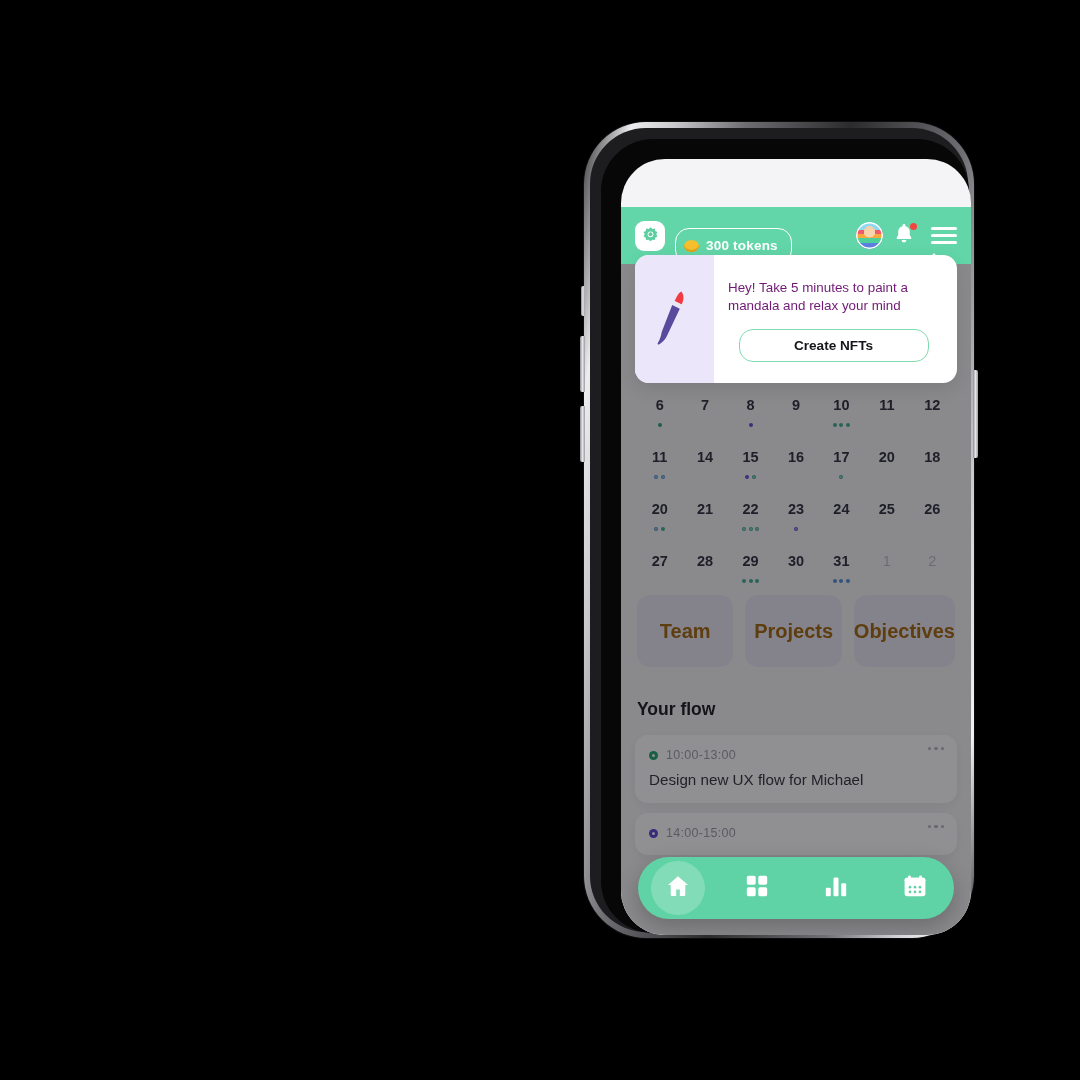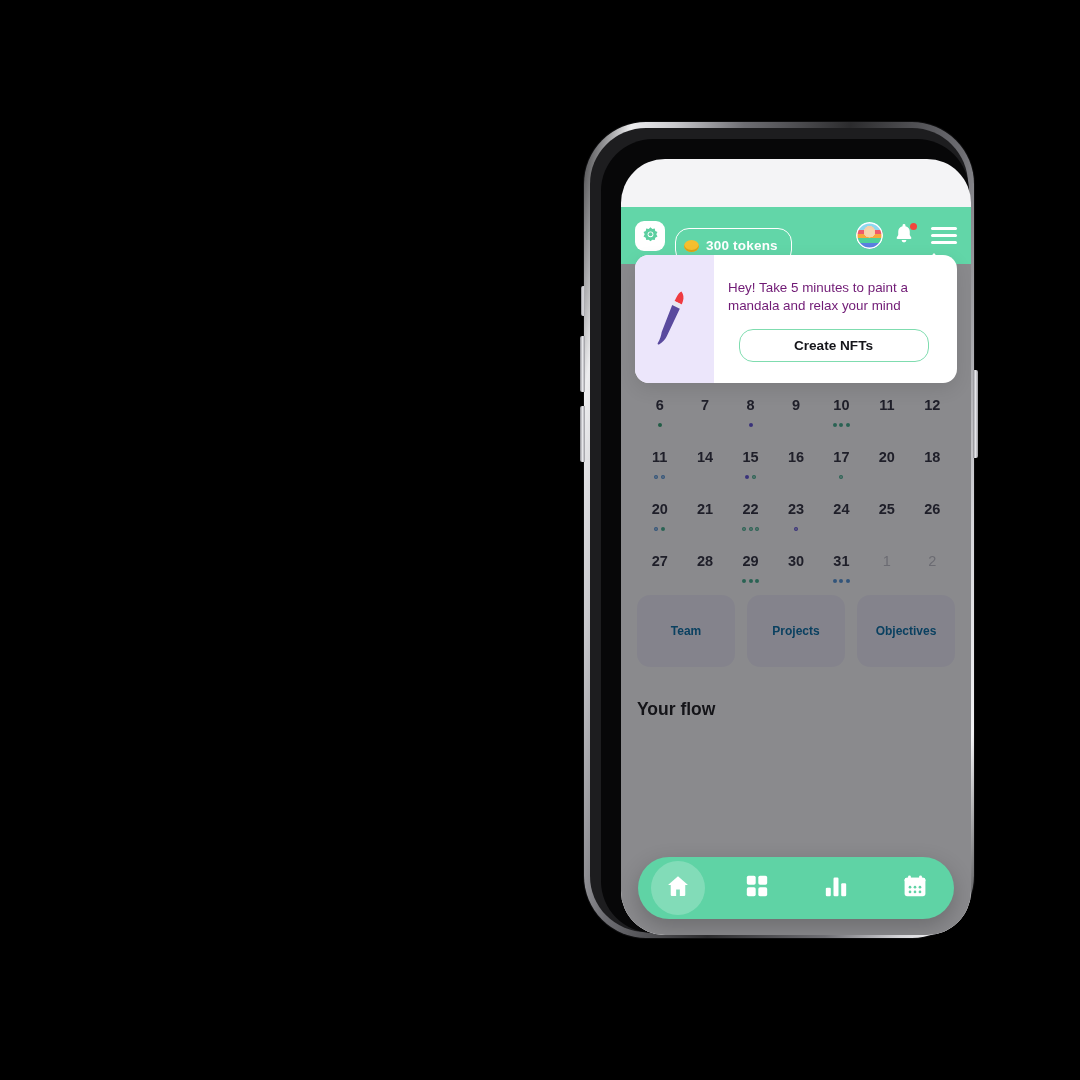--- a/index.html
+++ b/index.html
@@ -131,21 +131,21 @@
   .dots { display: flex; gap: 2.6px; margin-top: 5px; height: 5px; align-items: center; }
   .dots i { display: block; width: 4px; height: 4px; border-radius: 50%; }
   .dots i.hollow { background: transparent; box-shadow: inset 0 0 0 1.3px currentColor; }
   .dots i.solid { background: currentColor; }
 
   
   #chips { position: absolute; left: 16px; right: 16px; top: 388px;
            display: grid; grid-template-columns: repeat(3,1fr); gap: 12px; }
   .chip { height: 72px; border-radius: 13px; background: #e9e7f3;
           display: flex; align-items: center; justify-content: center;
-          font-size: 12px; font-weight: 600; color: #0369a1; }
+          font-size: 20px; font-weight: 600; color: #a16207; }
 
   
   #tasks-heading { position: absolute; left: 16px; top: 492px;
                    font-size: 17.5px; font-weight: 700; color: #15151a; }
   #task-list { position: absolute; left: 14px; right: 14px; top: 528px; display: flex;
                flex-direction: column; gap: 10px; }
   .task-card { background: #fff; border-radius: 13px; padding: 13px 14px 15px;
                box-shadow: 0 3px 12px rgba(0,0,0,.06); position: relative; }
   .task-top { display: flex; align-items: center; gap: 8px; }
   .task-ring { width: 9px; height: 9px; border-radius: 50%; box-shadow: inset 0 0 0 3px currentColor;
@@ -356,20 +356,45 @@
             </div>
 
           <div id="chips">
               <div class="chip">Team</div>
               <div class="chip">Projects</div>
               <div class="chip">Objectives</div>
             </div>
 
           <div id="tasks-heading">Your flow</div>
 
+          <div id="task-list">
+              <div class="task-card">
+                <div class="task-top">
+                  <span class="task-ring" style="color: rgb(31, 163, 107);"></span>
+                  <span class="task-time">10:00-13:00</span>
+                </div>
+                <div class="task-more">
+                  <i></i>
+                  <i></i>
+                  <i></i>
+                </div>
+                <div class="task-title">Design new UX flow for Michael</div>
+              </div>
+              <div class="task-card">
+                <div class="task-top">
+                  <span class="task-ring" style="color: rgb(91, 63, 209);"></span>
+                  <span class="task-time">14:00-15:00</span>
+                </div>
+                <div class="task-more">
+                  <i></i>
+                  <i></i>
+                  <i></i>
+                </div>
+              </div>
+            </div>
 
           <div id="dim-overlay"></div>
 
           <div id="header">
             <div id="logo-tile">
               <svg width="19" height="19" viewBox="0 0 24 24">
                 <path d="M12 1.6l2.3 2.1 3.1-.5.6 3.1 2.8 1.4-1.5 2.8 1.5 2.8-2.8 1.4-.6 3.1-3.1-.5L12 19.4 9.7 17.3l-3.1.5-.6-3.1-2.8-1.4 1.5-2.8-1.5-2.8 2.8-1.4.6-3.1 3.1.5z" fill="#5ccfa0"></path>
                 <circle cx="12" cy="10.5" r="3.6" fill="#fff"></circle>
                 <circle cx="12" cy="10.5" r="2.5" fill="#5ccfa0"></circle>
               </svg>

